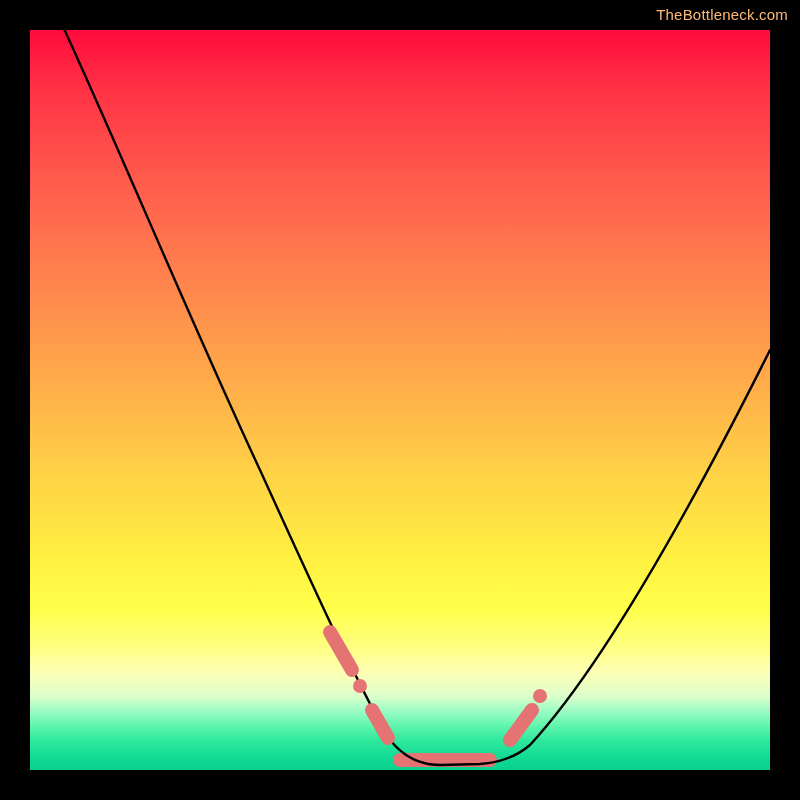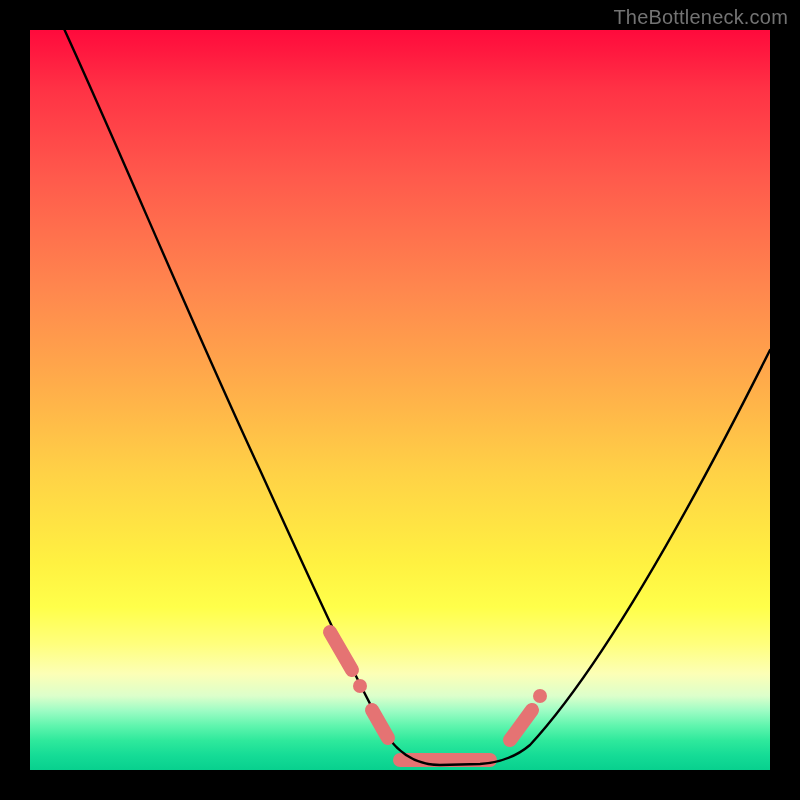--- a/index.html
+++ b/index.html
@@ -41,22 +41,22 @@
       #2fe99c 96%,
       #15dc96 98%,
       #08d08e 100%
     );
     overflow: hidden;
   }
   .watermark {
     position: absolute;
     top: 6px;
     right: 12px;
-    color: #737373;
-    font-size: 20px;
+    color: #fdba74;
+    font-size: 15px;
     font-weight: 500;
     letter-spacing: 0.2px;
     z-index: 10;
   }
   svg.curve {
     position: absolute;
     left: 0;
     top: 0;
     width: 740px;
     height: 740px;

